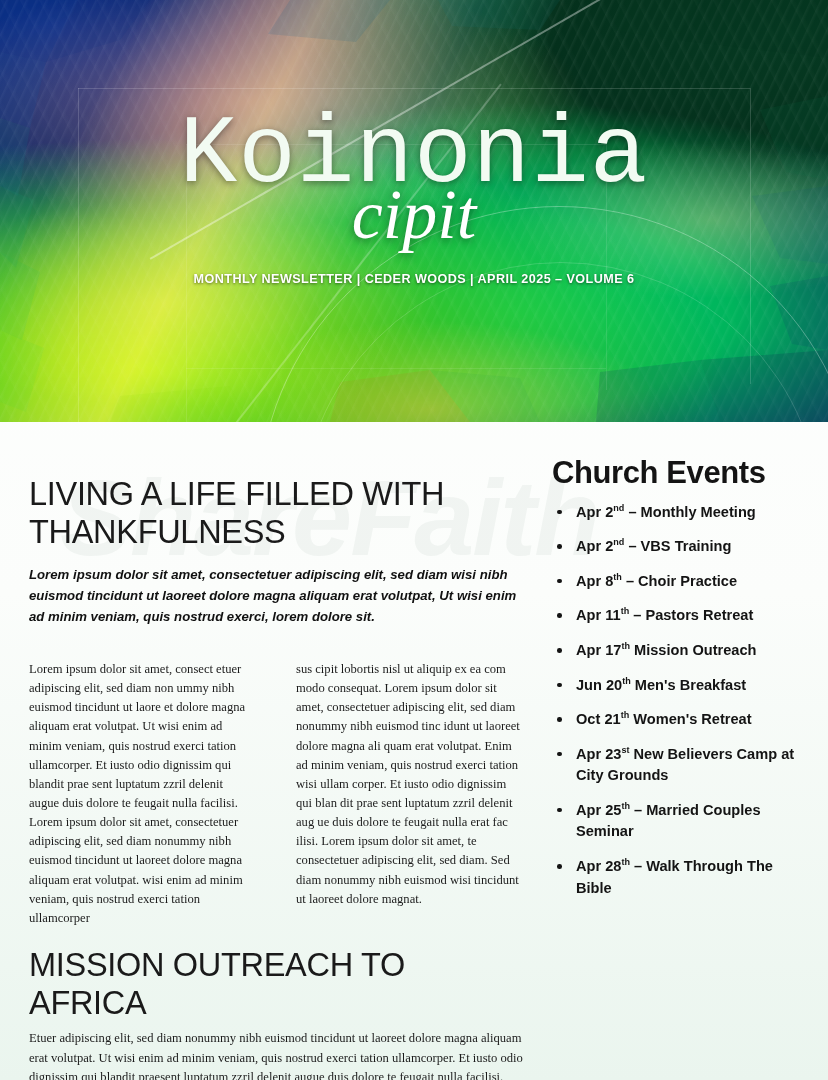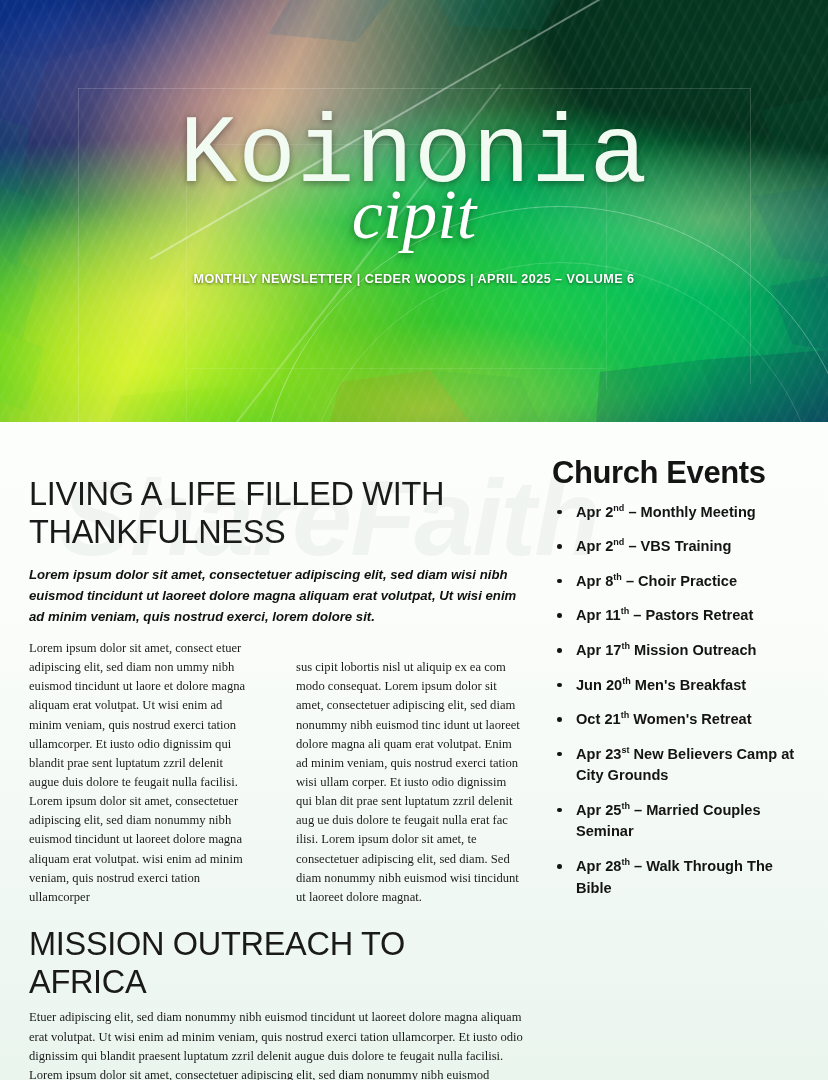--- a/index.html
+++ b/index.html
@@ -195,24 +195,23 @@
     margin-top: 14px;
     font-family: "Liberation Sans", sans-serif;
     font-style: italic;
     font-weight: bold;
     font-size: 13.2px;
     line-height: 1.58;
     color: #111111;
   }
 
   .two-col {
-    margin-top: 11px;
+    margin-top: 32px;
     display: flex;
     gap: 42px;
-    align-items: flex-end;
   }
   .two-col .col {
     flex: 1 1 0;
     font-family: "Liberation Serif", serif;
     font-size: 12.6px;
     line-height: 1.52;
     color: #1c1c1c;
     text-align: left;
   }
 

